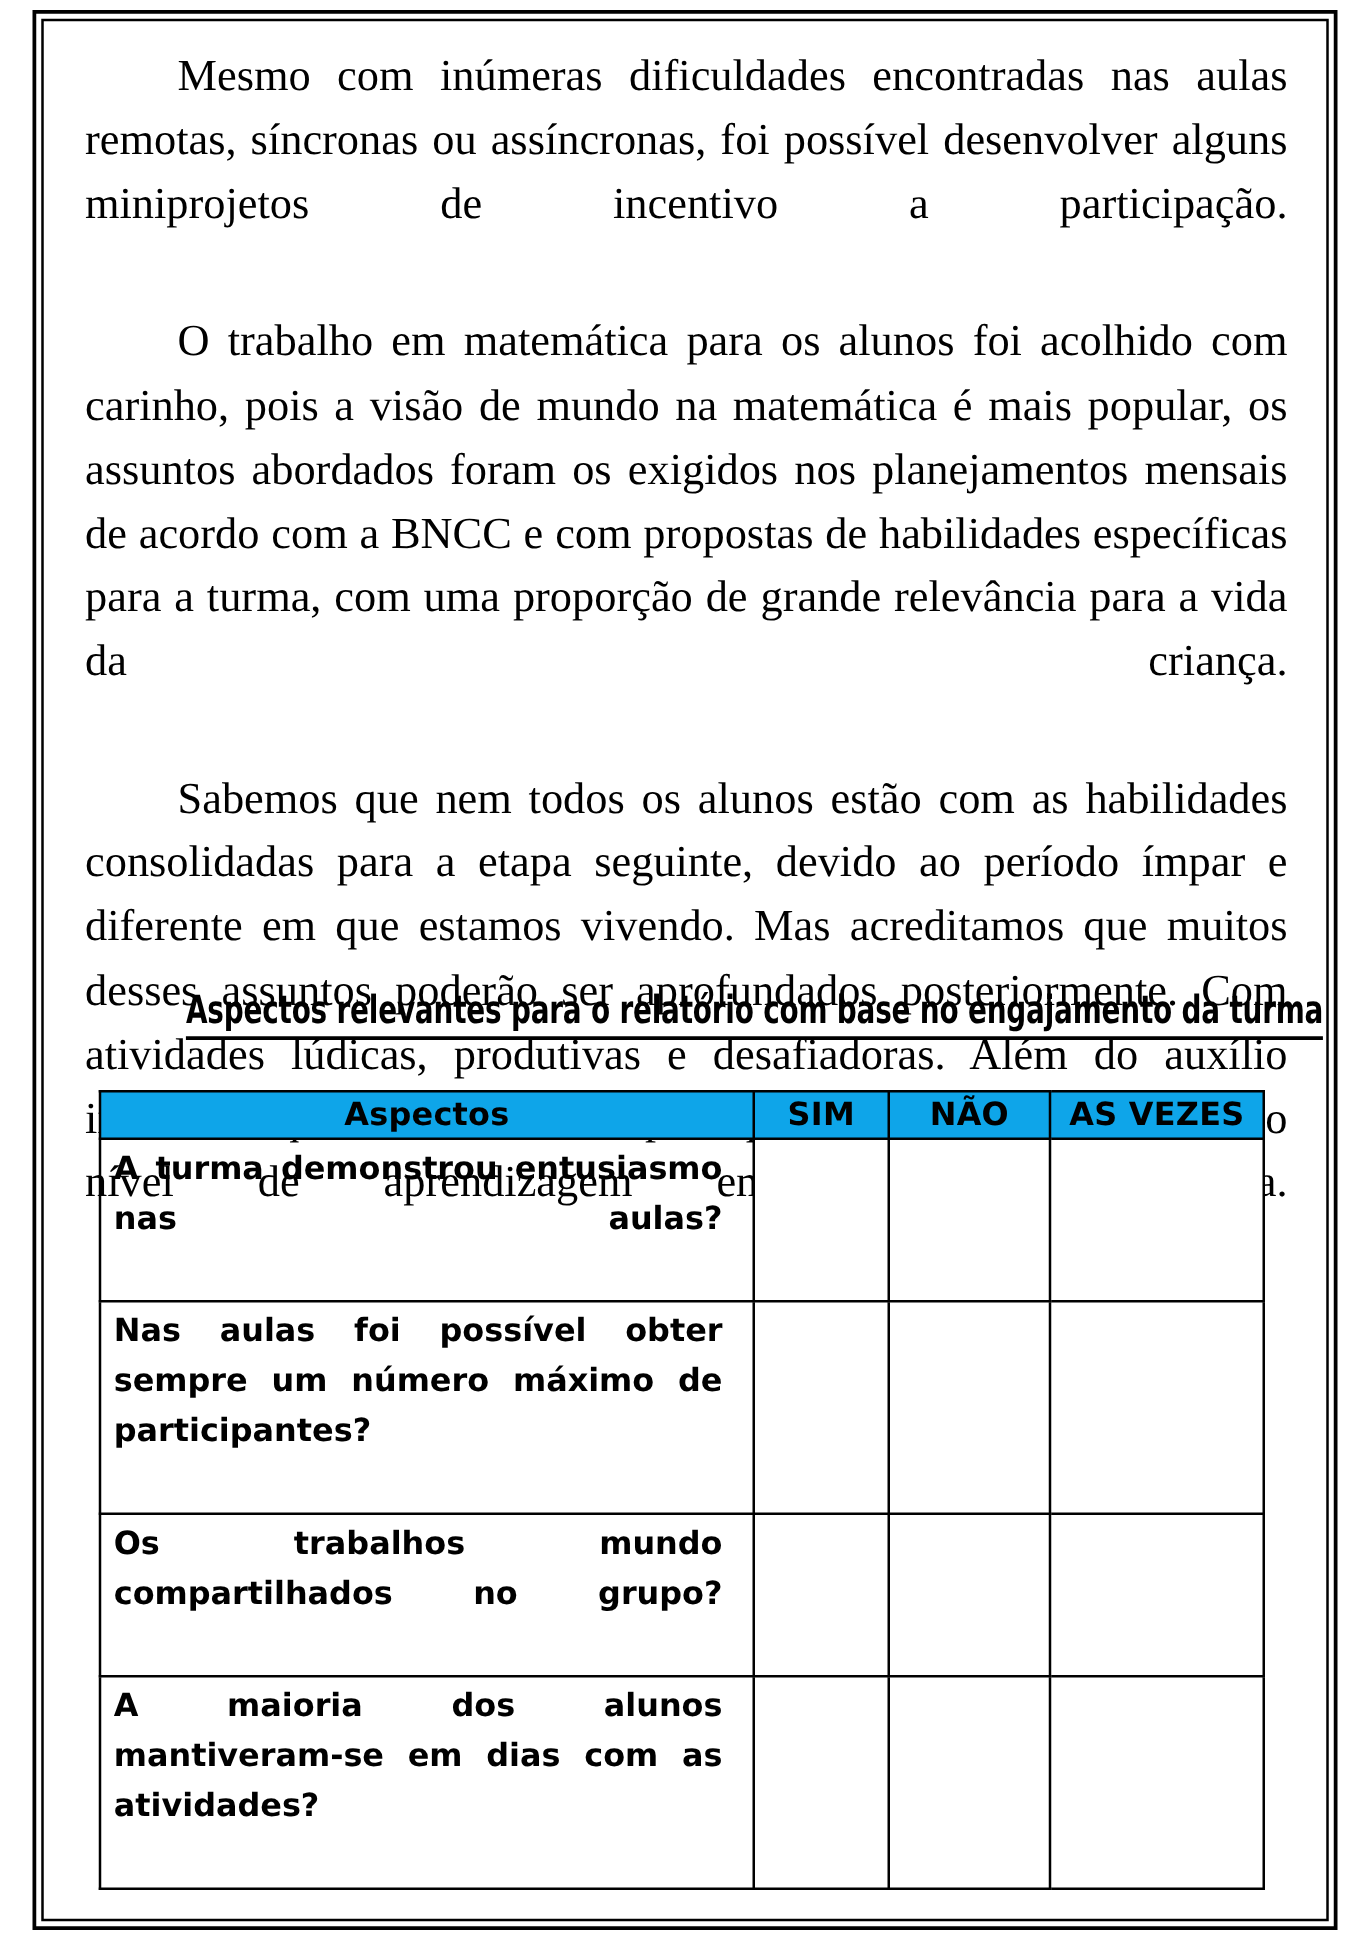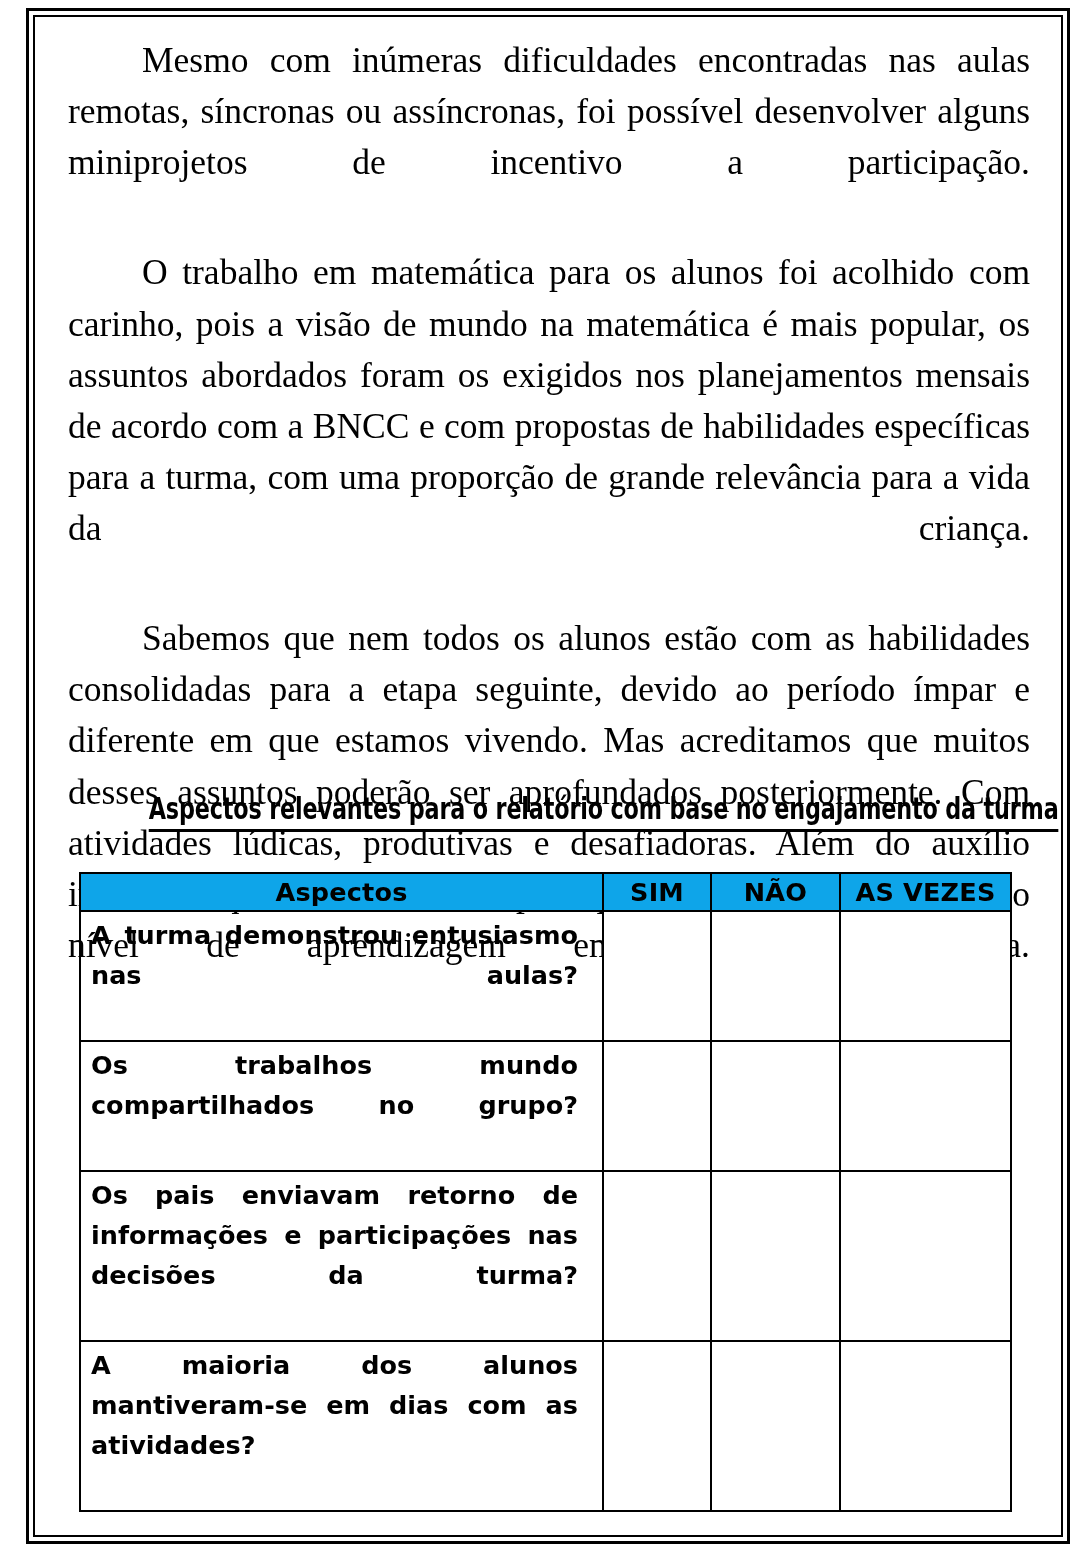--- a/index.html
+++ b/index.html
@@ -170,27 +170,27 @@
         </tr>
       </thead>
       <tbody>
         <tr>
           <td class="aspect-cell">A turma demonstrou entusiasmo nas aulas?</td>
           <td class="mark-cell"></td>
           <td class="mark-cell"></td>
           <td class="mark-cell"></td>
         </tr>
         <tr>
+          <td class="aspect-cell">Nas aulas foi possível obter sempre um número máximo de participantes?</td>
+          <td class="mark-cell"></td>
+          <td class="mark-cell"></td>
+          <td class="mark-cell"></td>
+        </tr>
+        <tr>
           <td class="aspect-cell">Os trabalhos mundo compartilhados no grupo?</td>
-          <td class="mark-cell"></td>
-          <td class="mark-cell"></td>
-          <td class="mark-cell"></td>
-        </tr>
-        <tr>
-          <td class="aspect-cell">Os pais enviavam retorno de informações e participações nas decisões da turma?</td>
           <td class="mark-cell"></td>
           <td class="mark-cell"></td>
           <td class="mark-cell"></td>
         </tr>
         <tr>
           <td class="aspect-cell">A maioria dos alunos mantiveram-se em dias com as atividades?</td>
           <td class="mark-cell"></td>
           <td class="mark-cell"></td>
           <td class="mark-cell"></td>
         </tr>

